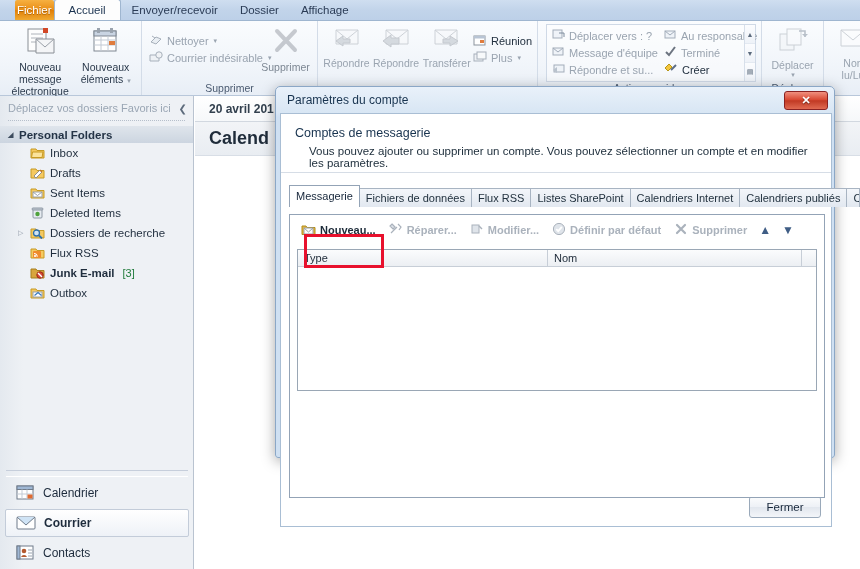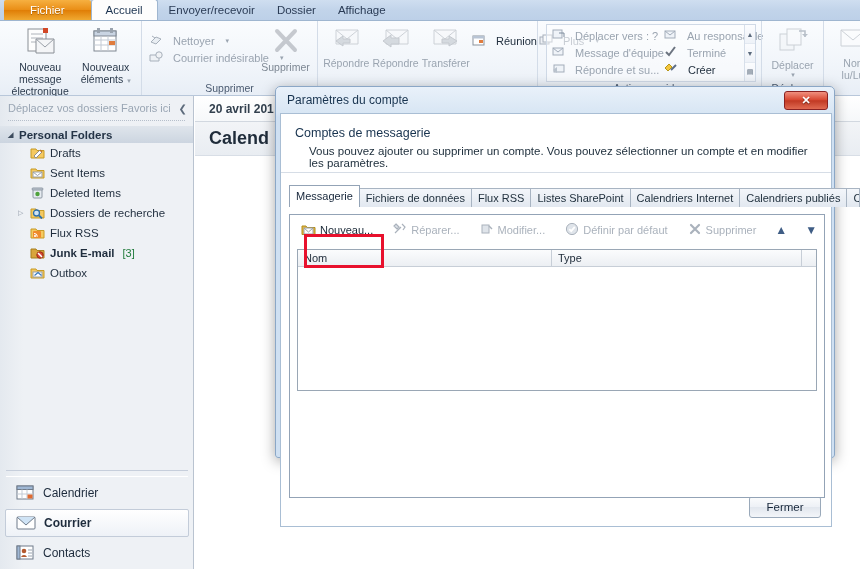--- a/index.html
+++ b/index.html
@@ -19,21 +19,21 @@
     border-bottom: 1px solid #9fb6d0;
     display: flex; align-items: flex-end;
   }
   .rtab {
     height: 20px; line-height: 20px; padding: 0 11px;
     font-size: 11.5px; color: #2a3b55; cursor: default; white-space: nowrap;
   }
   .rtab.file {
     background: linear-gradient(to bottom,#f6b041 0%,#ea8f17 48%,#e07e06 52%,#f0a931 100%);
     color: #ffffff; font-weight: normal; border-radius: 2px 2px 0 0;
-    margin-left: 4px; padding: 0 26px;
+    margin-left: 15px; padding: 0 2px;
     text-shadow: 0 1px 0 rgba(120,70,0,.5);
   }
   .rtab.active {
     background: #fdfdfd; color: #1b3350;
     border: 1px solid #9fb6d0; border-bottom: none;
     border-radius: 3px 3px 0 0; padding: 0 14px; height: 21px; line-height: 20px;
   }
 
   .ribbon-body {
     position: absolute; left:0; top: 21px; width: 860px; height: 75px;
@@ -50,21 +50,21 @@
   }
 
   .bigbtn {
     width: 84px; display: flex; flex-direction: column; align-items: center;
     padding-top: 2px; cursor: default;
   }
   .bigbtn .lbl { font-size: 10.5px; color: #2b3a4c; text-align: center; line-height: 12px; margin-top: 3px;}
   .bigbtn.dim .lbl { color: #9aa4b0; }
   .bigbtn.dim svg { opacity: .45; }
 
-  .smallrow { display:flex; align-items:center; height: 17px; gap:10px; padding-left: 2px; cursor: default;}
+  .smallrow { display:flex; align-items:center; height: 17px; gap:4px; padding-left: 2px; cursor: default;}
   .smallrow .lbl { font-size: 11px; color: #9aa4b0; white-space: nowrap; }
   .smallrow.on .lbl { color: #22303f; }
   .caret { font-size: 7px; color: #9aa4b0; margin-left: 1px; }
 
   .qa-box {
     border: 1px solid #cfd9e6; background: rgba(255,255,255,.45);
     display: flex; margin: 2px 0 0 3px; height: 58px;
   }
   .qa-cols { display: flex; }
   .qa-col { display: flex; flex-direction: column; padding: 2px 4px 0 3px; }
@@ -171,21 +171,21 @@
   }
   .dtab.active {
     height: 22px; line-height: 21px; background:#ffffff; color:#16263a;
     border-color:#93a3b6; position: relative; z-index: 2; margin-top: 34px;
   }
 
   .tabpanel {
     position:absolute; left:8px; top:100px; width:536px; height:284px;
     border:1px solid #93a3b6; background:#ffffff; z-index:1;
   }
-  .dlg-toolbar { display:flex; align-items:center; height: 26px; padding: 4px 0 0 6px; gap: 10px; }
+  .dlg-toolbar { display:flex; align-items:center; height: 26px; padding: 4px 0 0 6px; gap: 3px; font-weight: bold; }
   .tbtn { display:flex; align-items:center; gap:4px; padding: 2px 5px; font-size: 11px; color:#aab2bc; cursor: default; white-space: nowrap;}
   .tbtn.on { color: #1c2a38; }
   .tbtn.arrow { color:#3f5d85; font-size: 12px; padding: 2px 4px; }
 
   .redbox {
     position:absolute; left: 14px; top: 19px; width: 80px; height: 34px;
     border: 3px solid #e8112d; z-index: 6; pointer-events:none;
   }
 
   .listbox {
@@ -324,21 +324,21 @@
         <div class="bigbtn dim" style="width:52px">
           <span class="ico">
             <svg width="30" height="26" viewBox="0 0 30 26">
               <path d="M3 4 L25 4 L25 18 L3 18 Z" fill="#f6f7f9" stroke="#9aa1aa"></path>
               <path d="M3 4 L14 13 L25 4" fill="none" stroke="#9aa1aa"></path>
               <path d="M18 20 L26 15 L18 10 L18 13 L11 13 L11 17 L18 17 Z" fill="#aeb5bd" stroke="#8a9099"></path>
             </svg>
           </span>
           <span class="lbl">Transférer</span>
         </div>
-        <div style="display:flex;flex-direction:row;padding-top:8px;width:62px;">
+        <div style="display:flex;flex-direction:column;padding-top:8px;width:62px;">
           <div class="smallrow on">
             <span class="ico">
               <svg width="14" height="14" viewBox="0 0 14 14">
                   <rect x="1" y="3" width="11" height="9" fill="#fff" stroke="#8b939d"></rect>
                   <rect x="1" y="3" width="11" height="2.5" fill="#b8c4d4"></rect>
                   <rect x="7" y="7" width="4" height="3" fill="#e07c3e"></rect>
                 </svg>
             </span>
             <span class="lbl">Réunion</span>
           </div>
@@ -480,20 +480,30 @@
       <span class="chev">❮</span>
     </div>
     <div class="dotted"></div>
 
     <div class="tree">
       <div class="troot">
         <span class="arrow-d">◢</span>
         <span>Personal Folders</span>
       </div>
 
+      <div class="tnode">
+        <span class="arrow-r"></span>
+        <span class="ico">
+          <svg width="15" height="13" viewBox="0 0 15 13">
+              <path d="M1 3 L6 3 L7 4.5 L14 4.5 L14 12 L1 12 Z" fill="#f5c960" stroke="#c79a23"></path>
+              <path d="M2.5 6 L13 6 L12 11.5 L1.5 11.5 Z" fill="#fbe39b" stroke="#c79a23"></path>
+            </svg>
+        </span>
+        <span class="nm">Inbox</span>
+      </div>
 
       <div class="tnode">
         <span class="arrow-r"></span>
         <span class="ico">
           <svg width="15" height="13" viewBox="0 0 15 13">
               <path d="M1 3 L6 3 L7 4.5 L14 4.5 L14 12 L1 12 Z" fill="#f5c960" stroke="#c79a23"></path>
               <path d="M4 10 L10 4 L12 6 L6 12 Z" fill="#ffffff" stroke="#8f8f8f"></path>
               <path d="M10 4 L12 6" stroke="#c0752a" stroke-width="1.5"></path>
             </svg>
         </span>
@@ -692,22 +702,22 @@
             <span>Supprimer</span>
           </div>
           <div class="tbtn arrow">▲</div>
           <div class="tbtn arrow">▼</div>
         </div>
 
         <div class="redbox"></div>
 
         <div class="listbox">
           <div class="lhdr">
+            <div style="width:250px">Type</div>
             <div style="width:254px">Nom</div>
-            <div style="width:250px">Type</div>
             <div style="flex:1;border-right:none"></div>
           </div>
         </div>
       </div>
 
       <div class="dlg-footer">
         <div class="btn">Fermer</div>
       </div>
     </div>
   </div>

